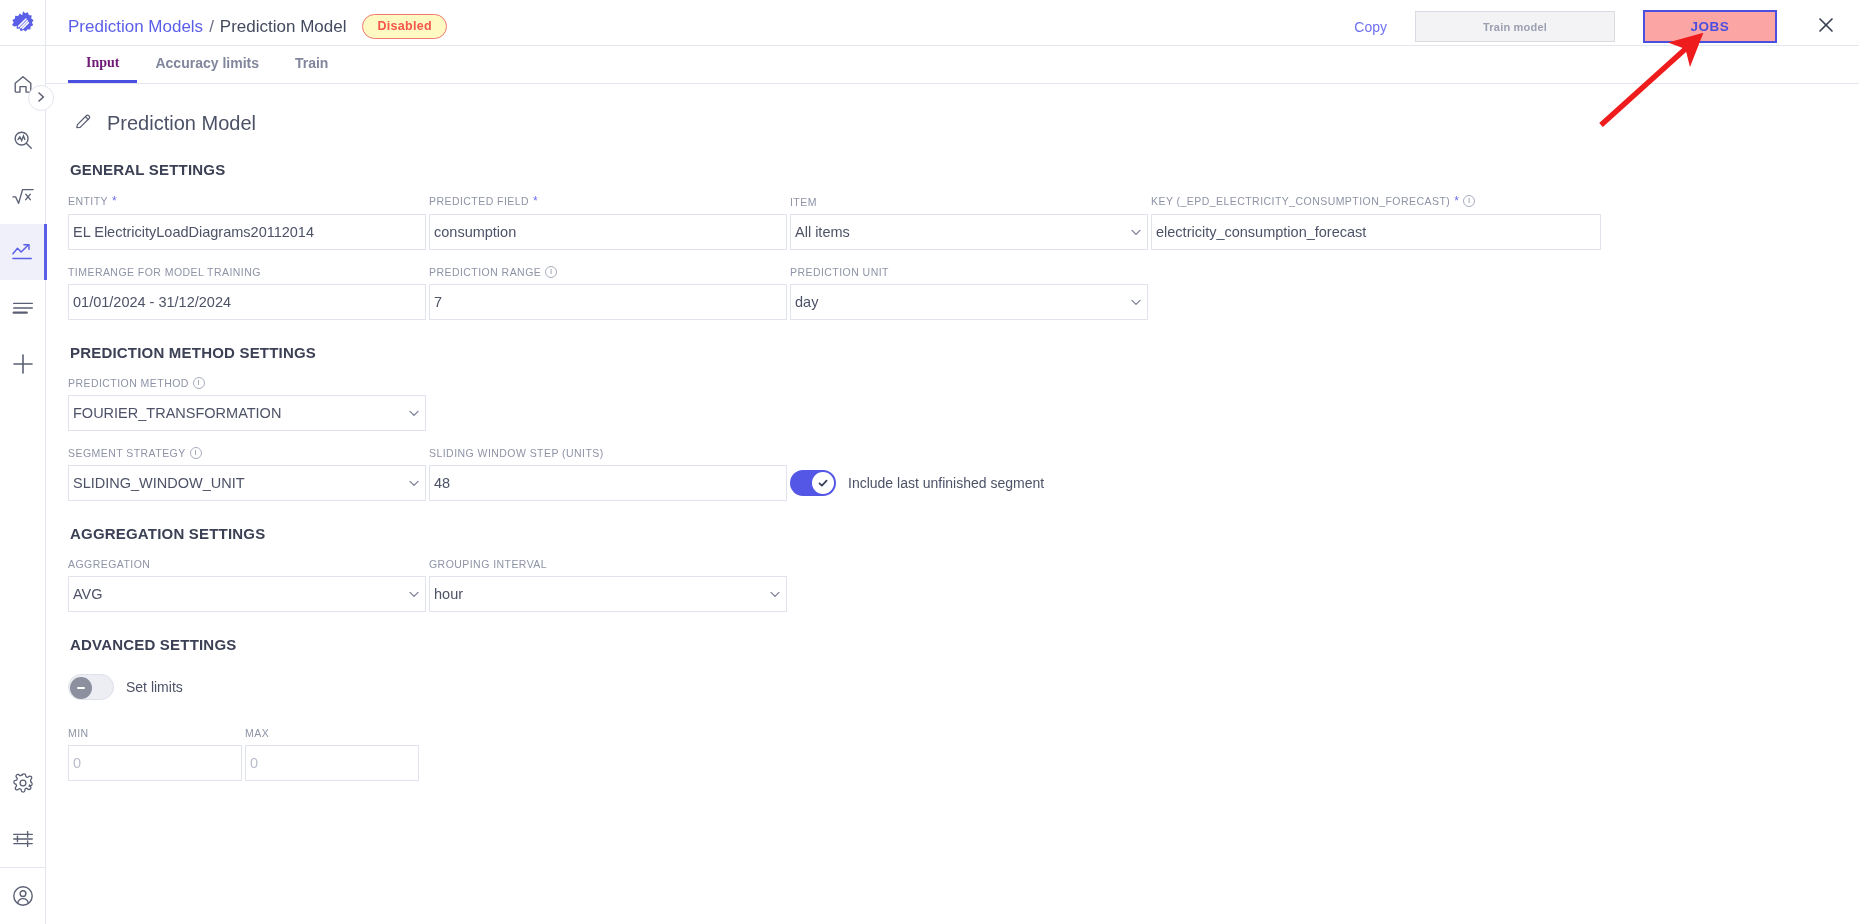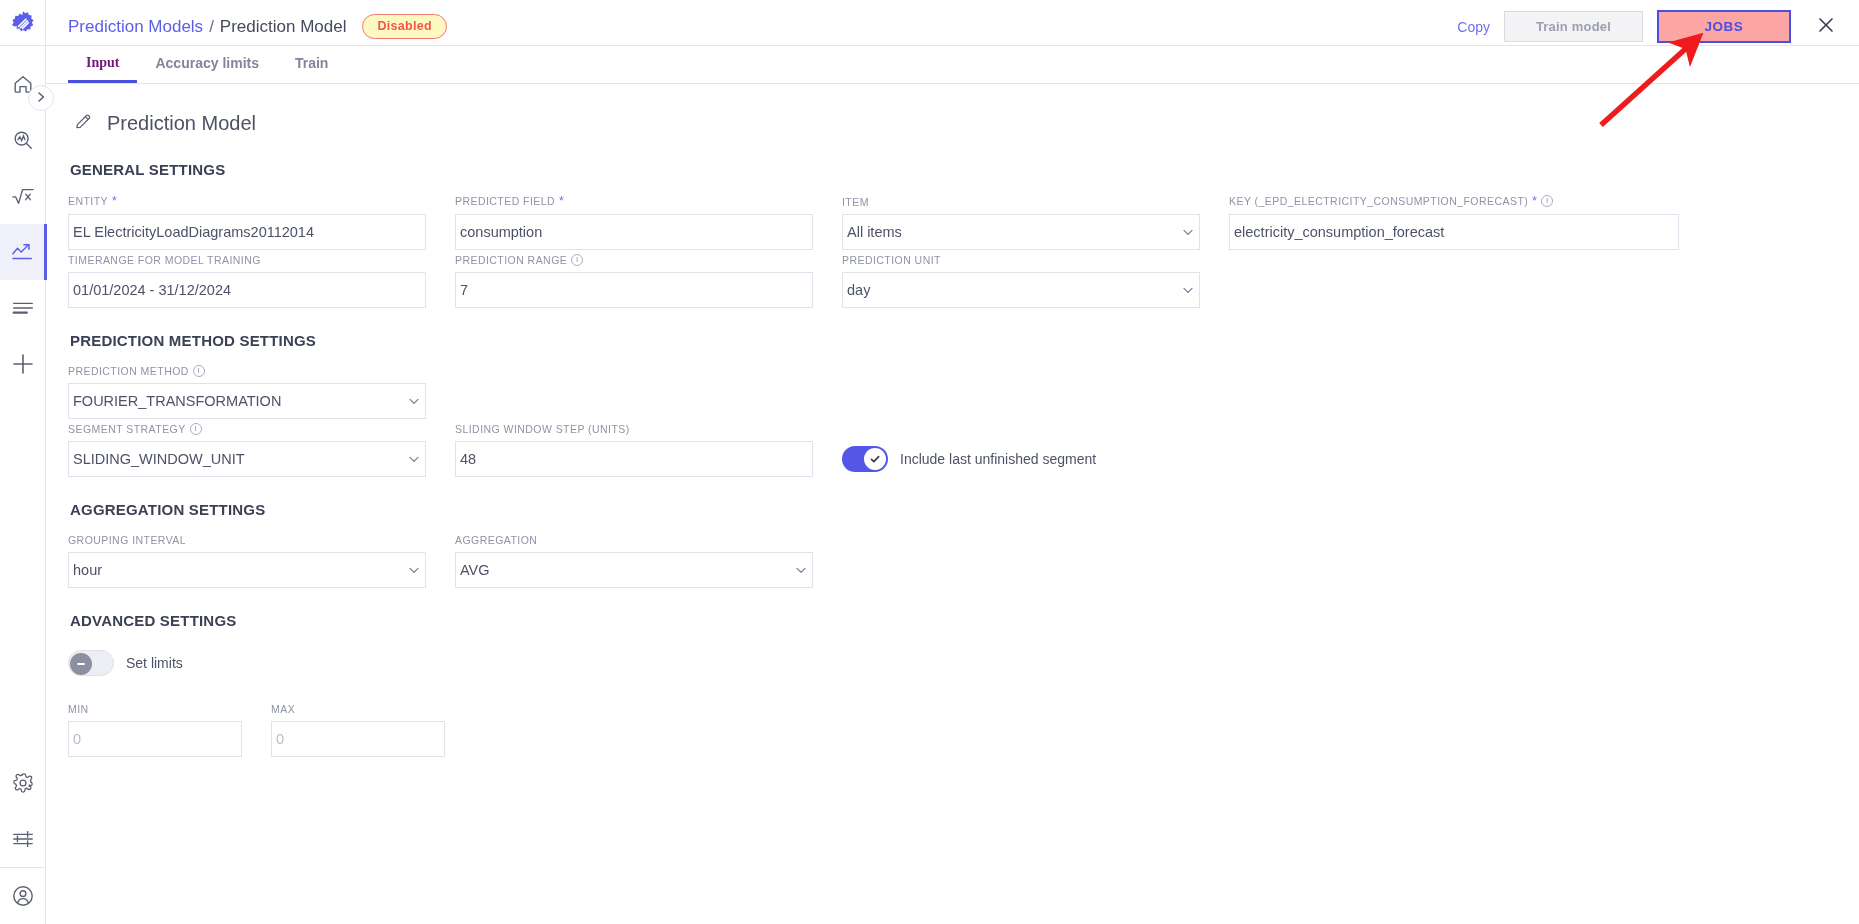--- a/index.html
+++ b/index.html
@@ -58,26 +58,26 @@
   }
   .crumb-link { color: #5b5fe8; font-size: 17px; cursor: pointer; }
   .crumb-sep  { color: #6b7084; font-size: 17px; margin: 0 6px; }
   .crumb-cur  { color: #454a5f; font-size: 17px; }
   .status-badge {
     margin-left: 16px;
     border: 1px solid #f3786f; color: #f4564a; background: #fef9c3;
     border-radius: 13px; padding: 4px 14px 5px;
     font-size: 12.5px; font-weight: bold; letter-spacing: .3px;
   }
-  .header-right { margin-left: auto; display: flex; align-items: center; gap: 14px; }
+  .header-right { margin-left: auto; display: flex; align-items: center; gap: 28px; }
   .link-btn { color: #6d6ff0; font-size: 14px; cursor: pointer; }
   .btn-disabled {
-    width: 139px; height: 31px; background: #f3f3f5;
+    width: 200px; height: 31px; background: #f3f3f5;
     border: 1px solid #d9dae2; color: #9b9fb0;
-    font-size: 13px; font-weight: bold; letter-spacing: .2px;
+    font-size: 11px; font-weight: bold; letter-spacing: .2px;
     display:flex; align-items:center; justify-content:center; cursor: default;
   }
   .btn-outline {
     width: 134px; height: 33px; background: #fca5a5;
     border: 2px solid #4b4fe0; color: #4b4fe0;
     font-size: 13.5px; font-weight: bold; letter-spacing: .5px;
     display:flex; align-items:center; justify-content:center; cursor: pointer;
   }
   .close-x { width: 30px; height: 30px; display:flex; align-items:center; justify-content:center; cursor:pointer; margin-left: 6px;}
 
@@ -99,21 +99,21 @@
 
   .page-title-row { display: flex; align-items: center; gap: 14px; margin: 6px 0 26px 6px; }
   .page-title { font-size: 20px; color: #4c5166; }
 
   .section-title {
     font-size: 15px; font-weight: bold; letter-spacing: .2px;
     color: #3b4055; margin: 0 0 16px 2px; text-transform: uppercase;
   }
   .section { margin-bottom: 24px; }
 
-  .grid { display: flex; gap: 29px; margin-bottom: 4px; align-items: flex-end; }
+  .grid { display: flex; gap: 3px; margin-bottom: 16px; align-items: flex-end; }
   .field { display: flex; flex-direction: column; }
   .w1 { width: 358px; }
   .w2 { width: 358px; }
   .w3 { width: 358px; }
   .w4 { width: 450px; }
   .w-agg { width: 358px; }
 
   .flabel {
     font-size: 10.5px; color: #8e93a6; letter-spacing: .45px;
     text-transform: uppercase; margin-bottom: 6px;
@@ -456,38 +456,38 @@
           </div>
         </div>
       </div>
 
       <div class="section">
         <div class="section-title">AGGREGATION SETTINGS</div>
 
         <div class="grid">
           <div class="field w-agg">
             <div class="flabel">
-              <span>GROUPING INTERVAL</span>
+              <span>AGGREGATION</span>
             </div>
             <div class="ctrl select">
-              <span class="val">hour</span>
+              <span class="val">AVG</span>
               <span class="chev">
                 <svg width="14" height="14" viewBox="0 0 14 14" fill="none" stroke="#7b8098" stroke-width="1.3" stroke-linecap="round" stroke-linejoin="round">
                     <polyline points="3,5.4 7,9.4 11,5.4"></polyline>
                   </svg>
               </span>
             </div>
           </div>
 
           <div class="field w-agg">
             <div class="flabel">
-              <span>AGGREGATION</span>
+              <span>GROUPING INTERVAL</span>
             </div>
             <div class="ctrl select">
-              <span class="val">AVG</span>
+              <span class="val">hour</span>
               <span class="chev">
                 <svg width="14" height="14" viewBox="0 0 14 14" fill="none" stroke="#7b8098" stroke-width="1.3" stroke-linecap="round" stroke-linejoin="round">
                     <polyline points="3,5.4 7,9.4 11,5.4"></polyline>
                   </svg>
               </span>
             </div>
           </div>
         </div>
       </div>
 

